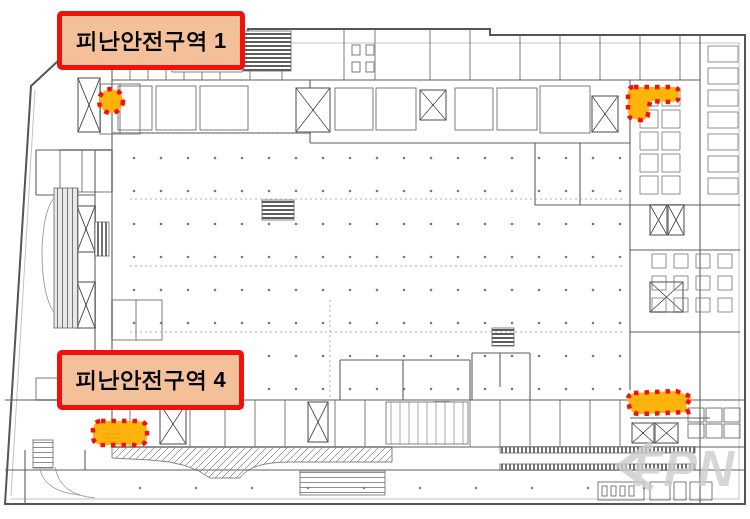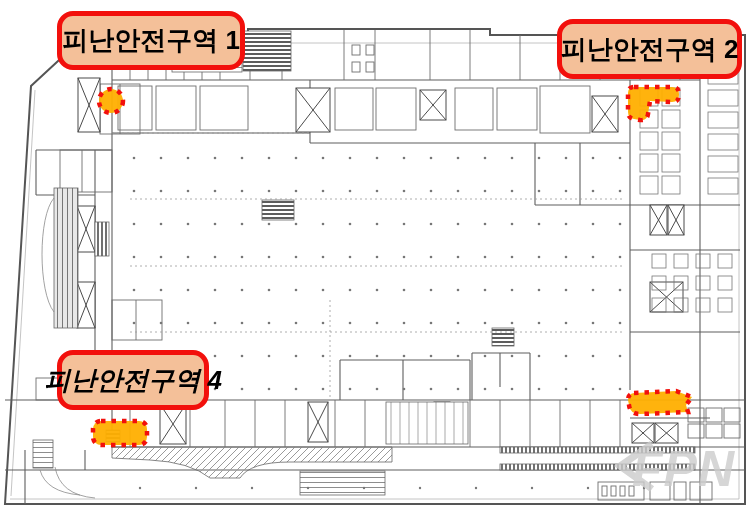--- a/index.html
+++ b/index.html
@@ -6,29 +6,29 @@
   .stage{
     position:relative;width:750px;height:519px;overflow:hidden;
     background:#ffffff;font-family:"Liberation Sans","DejaVu Sans",sans-serif;
   }
   .plan-svg{position:absolute;left:0;top:0;width:750px;height:519px;}
   .overlay-svg{position:absolute;left:0;top:0;width:750px;height:519px;pointer-events:none;}
   .zone-label{
     position:absolute;display:flex;align-items:center;justify-content:center;
     background:var(--label-bg,#f4c099);
     border:5px solid var(--label-border,#f2100c);
-    border-radius:16px;
+    border-radius:5px;
     color:var(--label-text,#000);
-    font-size:26px;font-weight:bold;letter-spacing:0px;white-space:nowrap;
+    font-size:22px;font-weight:bold;letter-spacing:0px;white-space:nowrap;
     box-sizing:border-box;text-align:center;
   }
   .zone-label.l1{left:57px;top:11px;width:188px;height:59px;}
   .zone-label.l2{left:557px;top:19px;width:185px;height:60px;}
   .zone-label.l3{left:556px;top:321px;width:187px;height:58px;}
-  .zone-label.l4{left:57px;top:350px;width:152px;height:60px;font-style:italic;}
+  .zone-label.l4{left:57px;top:350px;width:187px;height:60px;}
 </style>
 </head>
 <body>
 
 <div class="stage">
 
   <svg class="plan-svg" viewBox="0 0 750 519">
     <defs>
       <pattern id="hatch" patternUnits="userSpaceOnUse" width="7" height="7">
         <path d="M0,7 L7,0" stroke="#9a9a9a" stroke-width="1"></path>
@@ -409,15 +409,14 @@
   <svg class="overlay-svg" viewBox="0 0 750 519">
     <g stroke-width="4.5" stroke-dasharray="4.5 6" stroke-linecap="butt" fill-opacity="0.95">
       <circle cx="111" cy="101" r="12" fill="#ffaf00" stroke="#f2100c"></circle>
       <path d="M634,87 L672,87 Q679,87 679,94 L679,95 Q679,102 672,102 L650,101 L648,114 Q647,121 640,120 L634,119 Q628,118 628,112 L628,93 Q628,87 634,87 Z" fill="#ffaf00" stroke="#f2100c"></path>
       <path d="M634,393 L676,391 L692,397 L686,405 L688,412 L640,414 Q630,414 629,405 L628,400 Q628,394 634,393 Z" fill="#ffaf00" stroke="#f2100c"></path>
       <rect x="93" y="421" width="54" height="24" rx="8" fill="#ffaf00" stroke="#f2100c"></rect>
     </g>
   </svg>
 
   <div class="zone-label l1">피난안전구역 1</div>
-  <div class="zone-label l2">피난안전구역 2</div>
   <div class="zone-label l4">피난안전구역 4</div>
 </div>
 
 </body></html>

